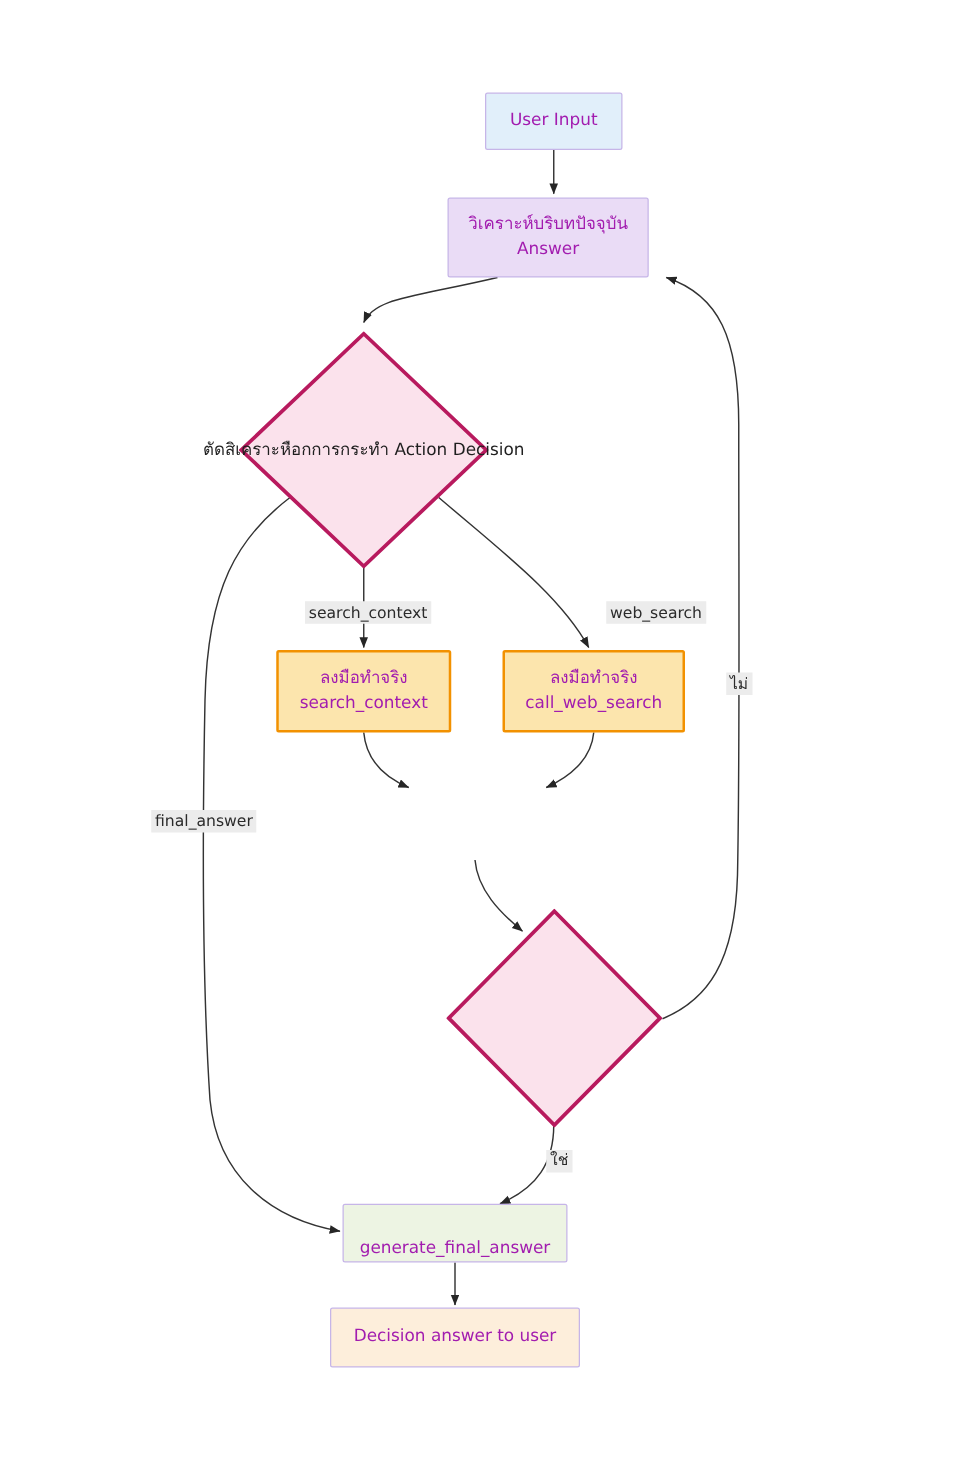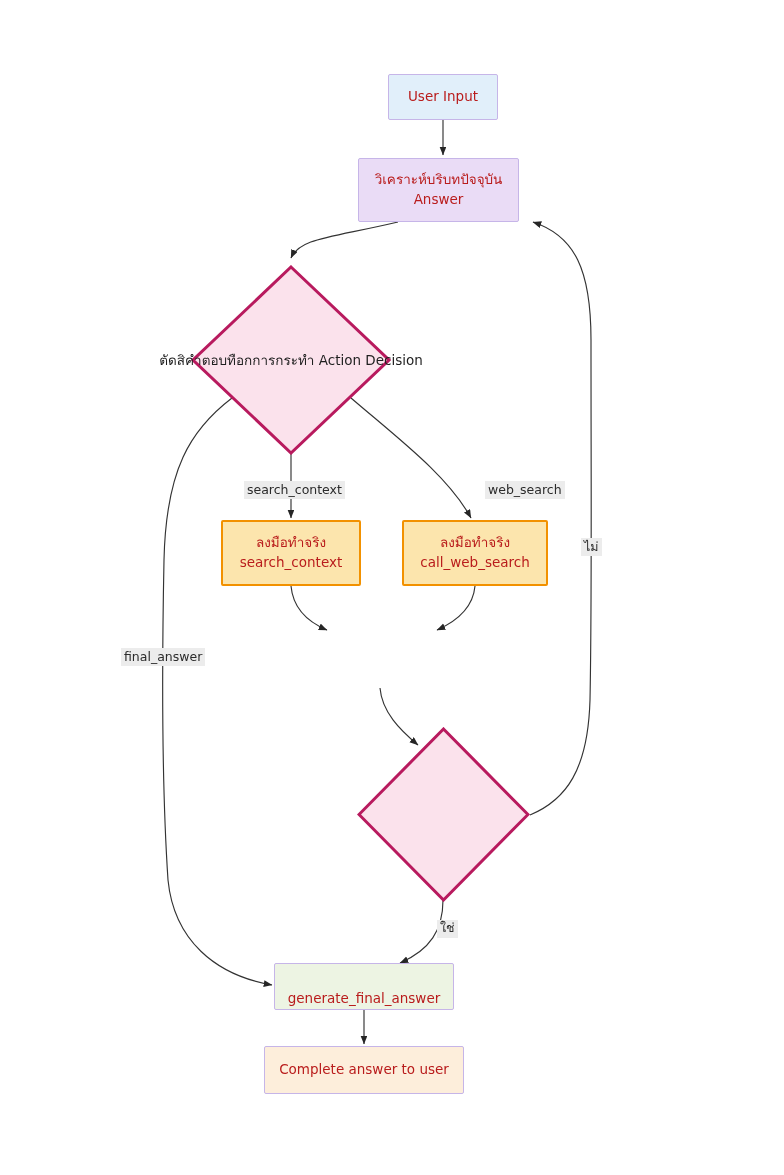--- a/index.html
+++ b/index.html
@@ -29,21 +29,21 @@
   }
   .node {
     position: absolute;
     box-sizing: border-box;
     display: flex;
     flex-direction: column;
     align-items: center;
     justify-content: center;
     text-align: center;
     font-size: 13.5px;
-    color: #b91c1c;
+    color: #a21caf;
     line-height: 1.45;
   }
   .rect {
     border-width: 1.4px;
     border-style: solid;
     border-radius: 2px;
   }
   .node .line1, .node .line2 {
     display: block;
     white-space: nowrap;
@@ -124,21 +124,21 @@
   <div class="node rect" style="left:358px; top:158px; width:161px; height:64px; background:#eadcf6; border-color:#c6b5e8;text-align:right;">
     <span class="line1">วิเคราะห์บริบทปัจจุบัน</span>
     <span class="line2">Answer</span>
   </div>
 
   <div class="diamond" style="left:191px; top:265px; width:200px; height:190px;">
     <svg class="dshape" viewBox="0 0 200 190" preserveAspectRatio="none">
       <polygon points="100,2 198,95 100,188 2,95" fill="#fbe2ec" stroke="#b81a5e" stroke-width="3"></polygon>
     </svg>
     <div class="dlabel">
-      <span class="line1">ตัดสิคำตอบทือกการกระทำ</span>
+      <span class="line1">ตัดสิเคราะหือกการกระทำ</span>
       <span class="line2">Action Decision</span>
     </div>
   </div>
 
   <div class="edge-label" style="left:244px; top:481px;">search_context</div>
 
   <div class="edge-label" style="left:437px; top:481px;margin-left:48px;">web_search</div>
 
   <div class="edge-label" style="left:121px; top:648px;">final_answer</div>
 
@@ -161,16 +161,16 @@
     <svg class="dshape" viewBox="0 0 173 175" preserveAspectRatio="none">
       <polygon points="86.5,2 171,87.5 86.5,173 2,87.5" fill="#fbe2ec" stroke="#b81a5e" stroke-width="3"></polygon>
     </svg>
   </div>
 
   <div class="node rect" style="left:274px; top:963px; width:180px; height:47px; background:#edf4e3; border-color:#c6b5e8;justify-content:flex-end;">
     <span class="line1">generate_final_answer</span>
   </div>
 
   <div class="node rect" style="left:264px; top:1046px; width:200px; height:48px; background:#fdeedb; border-color:#c6b5e8;">
-    <span class="line1">Complete answer to user</span>
+    <span class="line1">Decision answer to user</span>
   </div>
 
 </div>
 
 </body></html>

